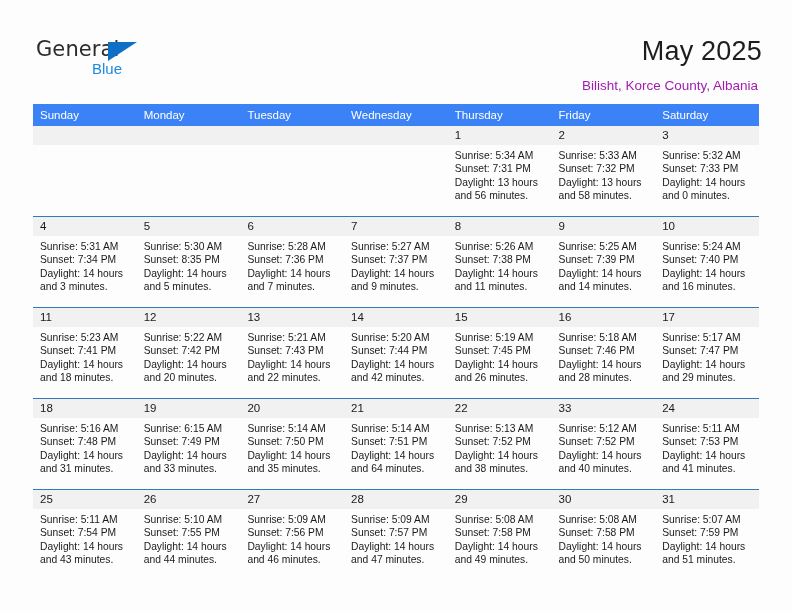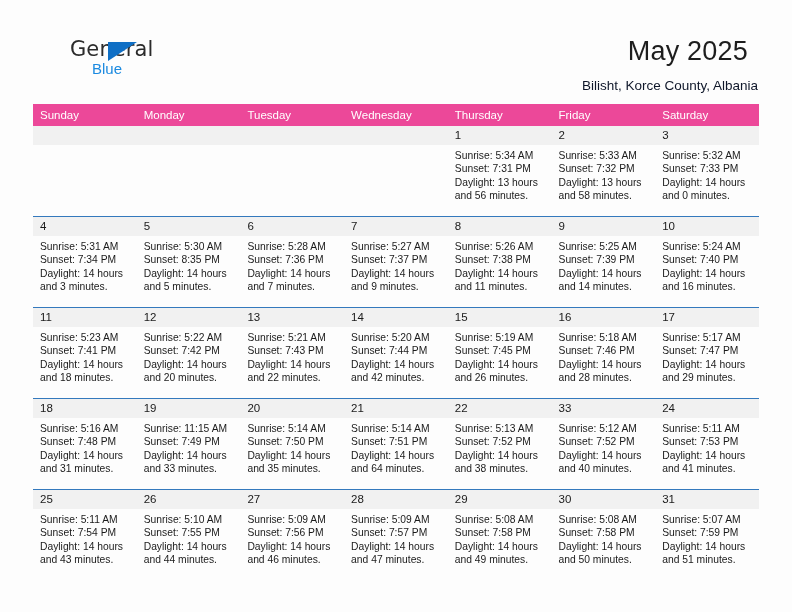--- a/index.html
+++ b/index.html
@@ -40,21 +40,20 @@
   .logo-general {
     position: absolute;
     left: 0;
     top: 0;
     font-size: 21px;
     letter-spacing: 0.1px;
     color: #2b2b2b;
     font-family: "DejaVu Sans", sans-serif;
     font-weight: 400;
     line-height: 22px;
-    margin-left: 34px;
   }
   .logo-tri {
     position: absolute;
     left: 72px;
     top: 4px;
     width: 0;
     height: 0;
     border-left: 29px solid #0f6fc5;
     border-bottom: 19px solid transparent;
   }
@@ -64,53 +63,53 @@
     top: 20px;
     font-size: 15px;
     color: #1b8ae0;
     font-family: Liberation Sans, sans-serif;
     font-weight: 400;
     line-height: 22px;
   }
 
   .title {
     position: absolute;
-    right: 44px;
+    right: 30px;
     top: 36px;
     font-size: 27px;
     color: #1d1d1d;
     font-weight: 400;
     letter-spacing: 0.2px;
     white-space: nowrap;
     margin-left: 42px;
   }
   .subtitle {
     position: absolute;
     right: 34px;
     top: 78px;
     font-size: 13.5px;
-    color: #0f172a;
+    color: #a21caf;
     font-weight: 400;
     text-align: right;
     white-space: nowrap;
   }
 
   
   .cal {
     position: absolute;
     left: 33px;
     top: 104px;
     width: 726px;
     border-collapse: collapse;
     table-layout: fixed;
   }
   .cal col { width: 103.714px; }
 
   .cal thead th {
-    background: #ec4899;
+    background: #3b82f6;
     color: #ffffff;
     font-size: 11.5px;
     font-weight: 400;
     text-align: left;
     padding: 5px 0 5px 7px;
     height: 12px;
     border: none;
   }
 
   .week-row > td {
@@ -367,21 +366,21 @@
           <div class="info">
             <div>Sunrise: 5:16 AM</div>
             <div>Sunset: 7:48 PM</div>
             <div>Daylight: 14 hours</div>
             <div>and 31 minutes.</div>
           </div>
         </td>
         <td>
           <div class="daynum">19</div>
           <div class="info">
-            <div>Sunrise: 11:15 AM</div>
+            <div>Sunrise: 6:15 AM</div>
             <div>Sunset: 7:49 PM</div>
             <div>Daylight: 14 hours</div>
             <div>and 33 minutes.</div>
           </div>
         </td>
         <td>
           <div class="daynum">20</div>
           <div class="info">
             <div>Sunrise: 5:14 AM</div>
             <div>Sunset: 7:50 PM</div>

